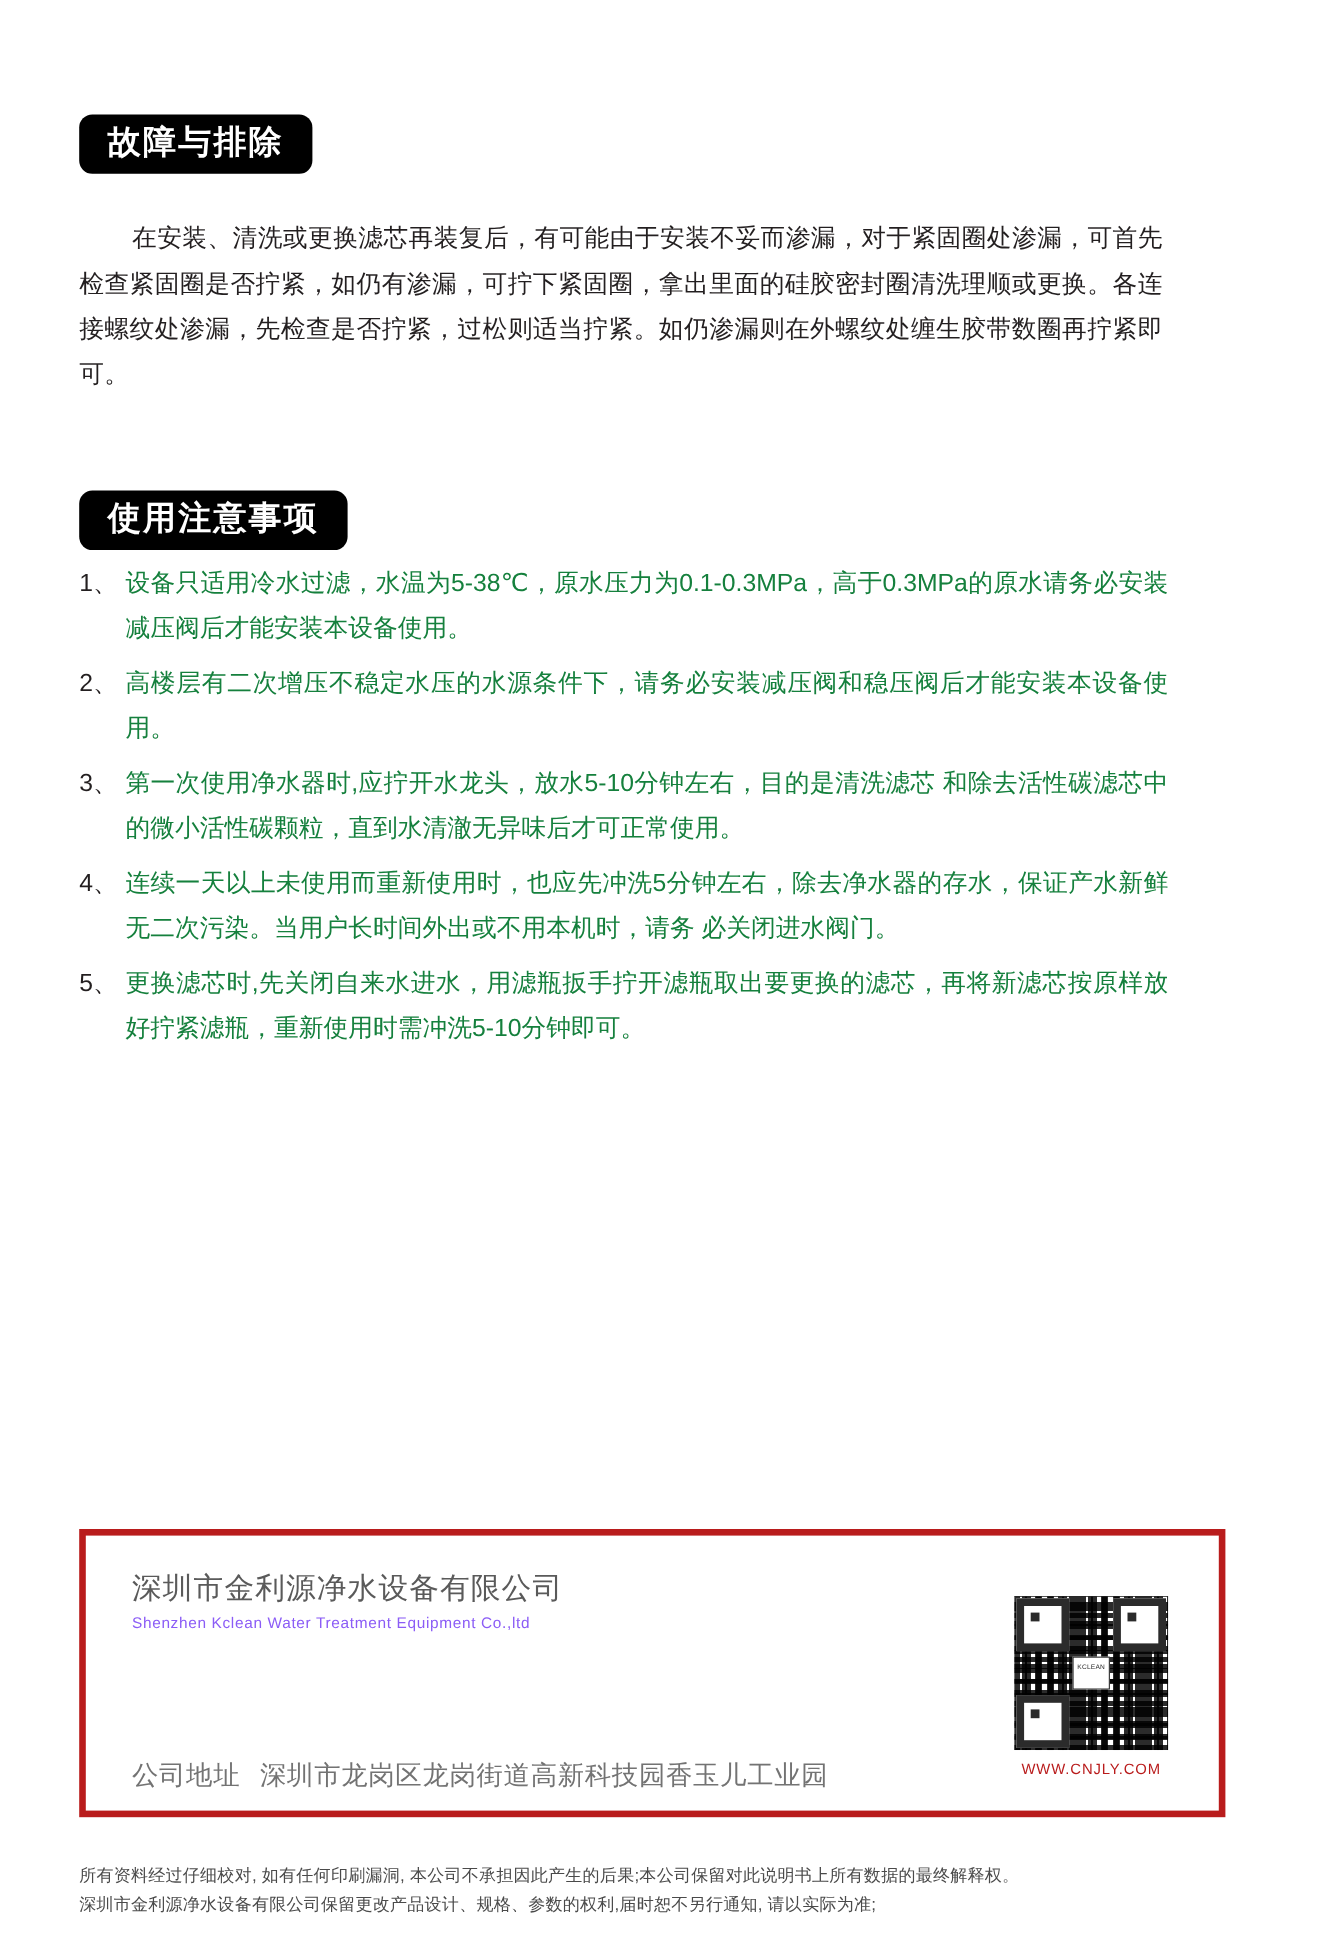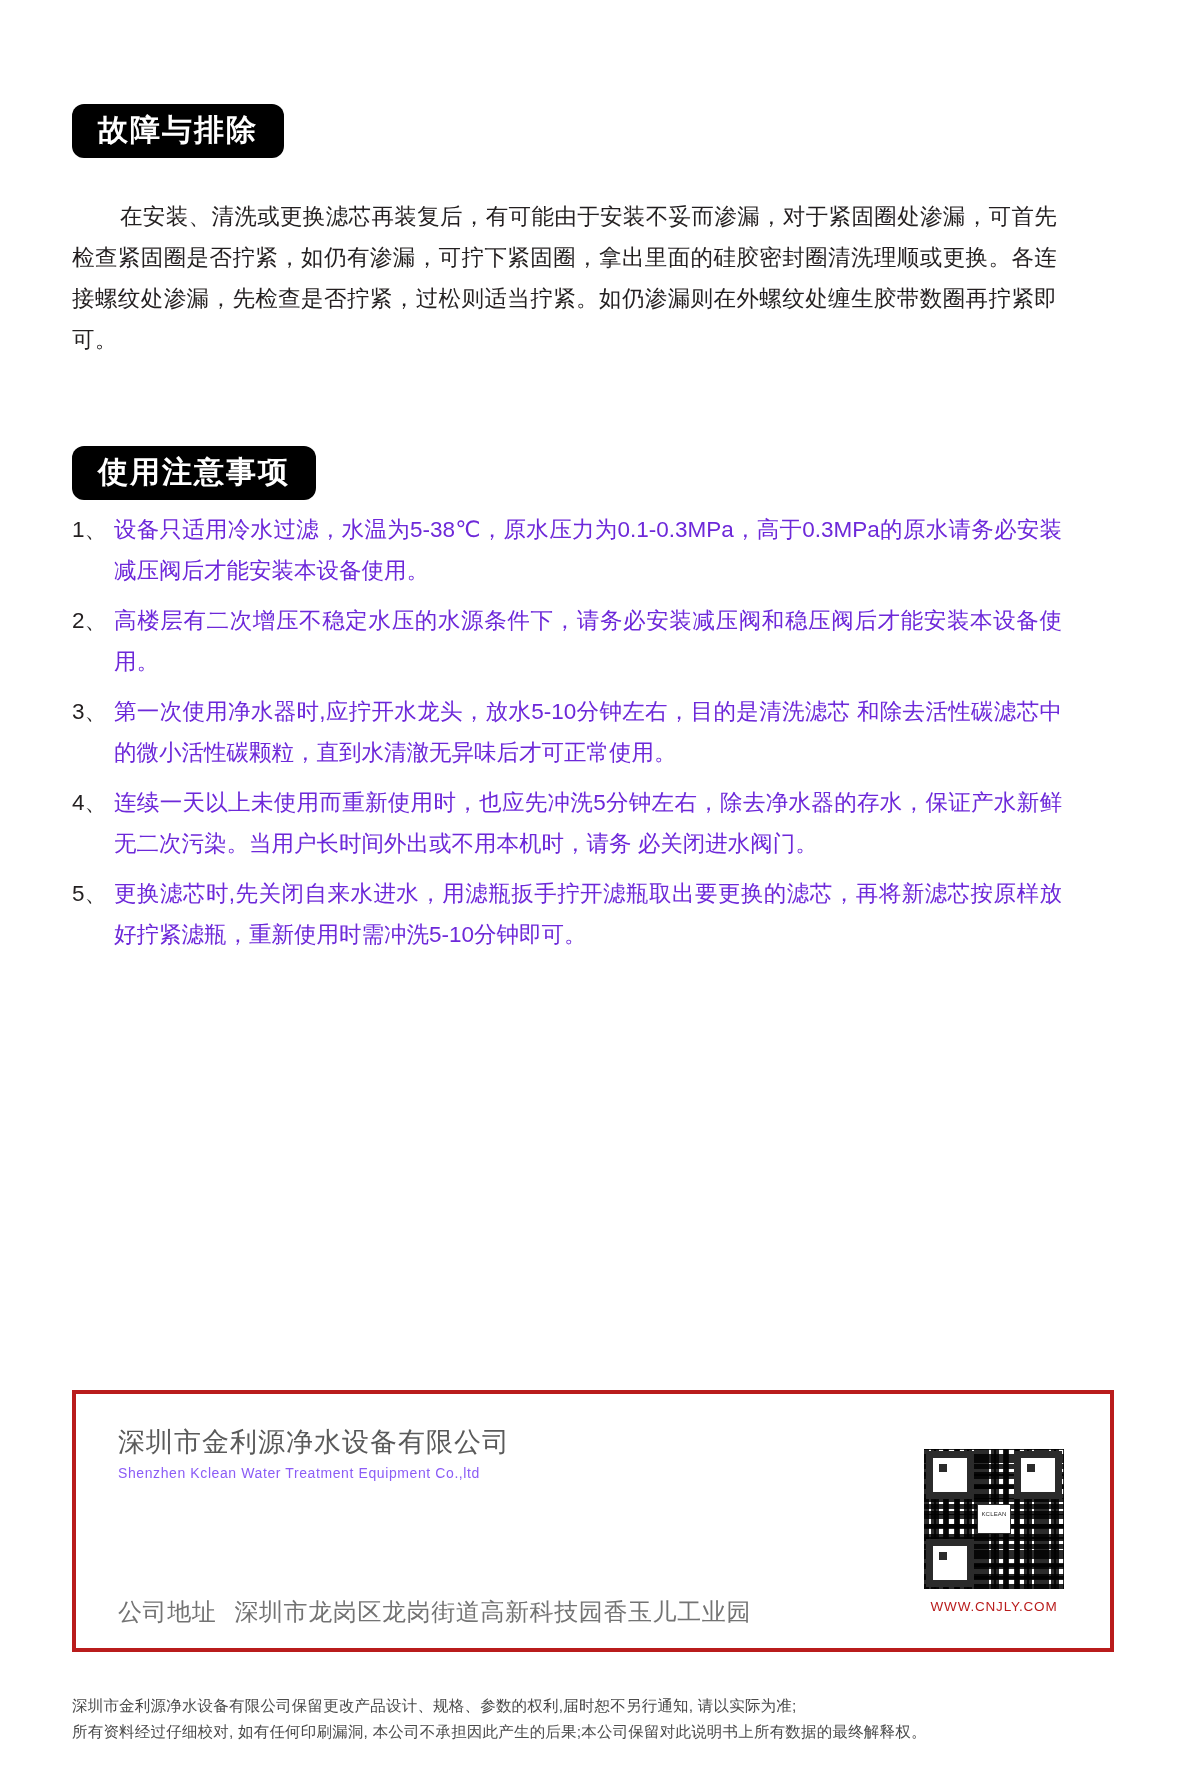--- a/index.html
+++ b/index.html
@@ -73,32 +73,32 @@
     flex: 0 0 auto;
     width: 42px;
     font-size: 22.5px;
     line-height: 41px;
     color: #231f20;
   }
   .num-body {
     flex: 1 1 auto;
     font-size: 22.5px;
     line-height: 41px;
-    color: #6d28d9;
+    color: #15803d;
     text-align: justify;
   }
 
   
   .company-box {
     position: absolute;
     left: 72px;
     top: 1286px;
     width: 1042px;
     height: 262px;
-    border: 4px solid #b91c1c;
+    border: 6px solid #b91c1c;
     box-sizing: border-box;
   }
   .company-inner {
     position: relative;
     width: 100%;
     height: 100%;
   }
   .company-cn {
     position: absolute;
     left: 42px;
@@ -267,17 +267,17 @@
           <span class="qr-finder qr-tr"></span>
           <span class="qr-finder qr-bl"></span>
           <span class="qr-logo">KCLEAN</span>
         </div>
         <div class="qr-caption">WWW.CNJLY.COM</div>
       </div>
     </div>
   </div>
 
   <div class="disclaimer">
+    <div>所有资料经过仔细校对, 如有任何印刷漏洞, 本公司不承担因此产生的后果;本公司保留对此说明书上所有数据的最终解释权。</div>
     <div>深圳市金利源净水设备有限公司保留更改产品设计、规格、参数的权利,届时恕不另行通知, 请以实际为准;</div>
-    <div>所有资料经过仔细校对, 如有任何印刷漏洞, 本公司不承担因此产生的后果;本公司保留对此说明书上所有数据的最终解释权。</div>
   </div>
 
 </div>
 
 </body></html>

